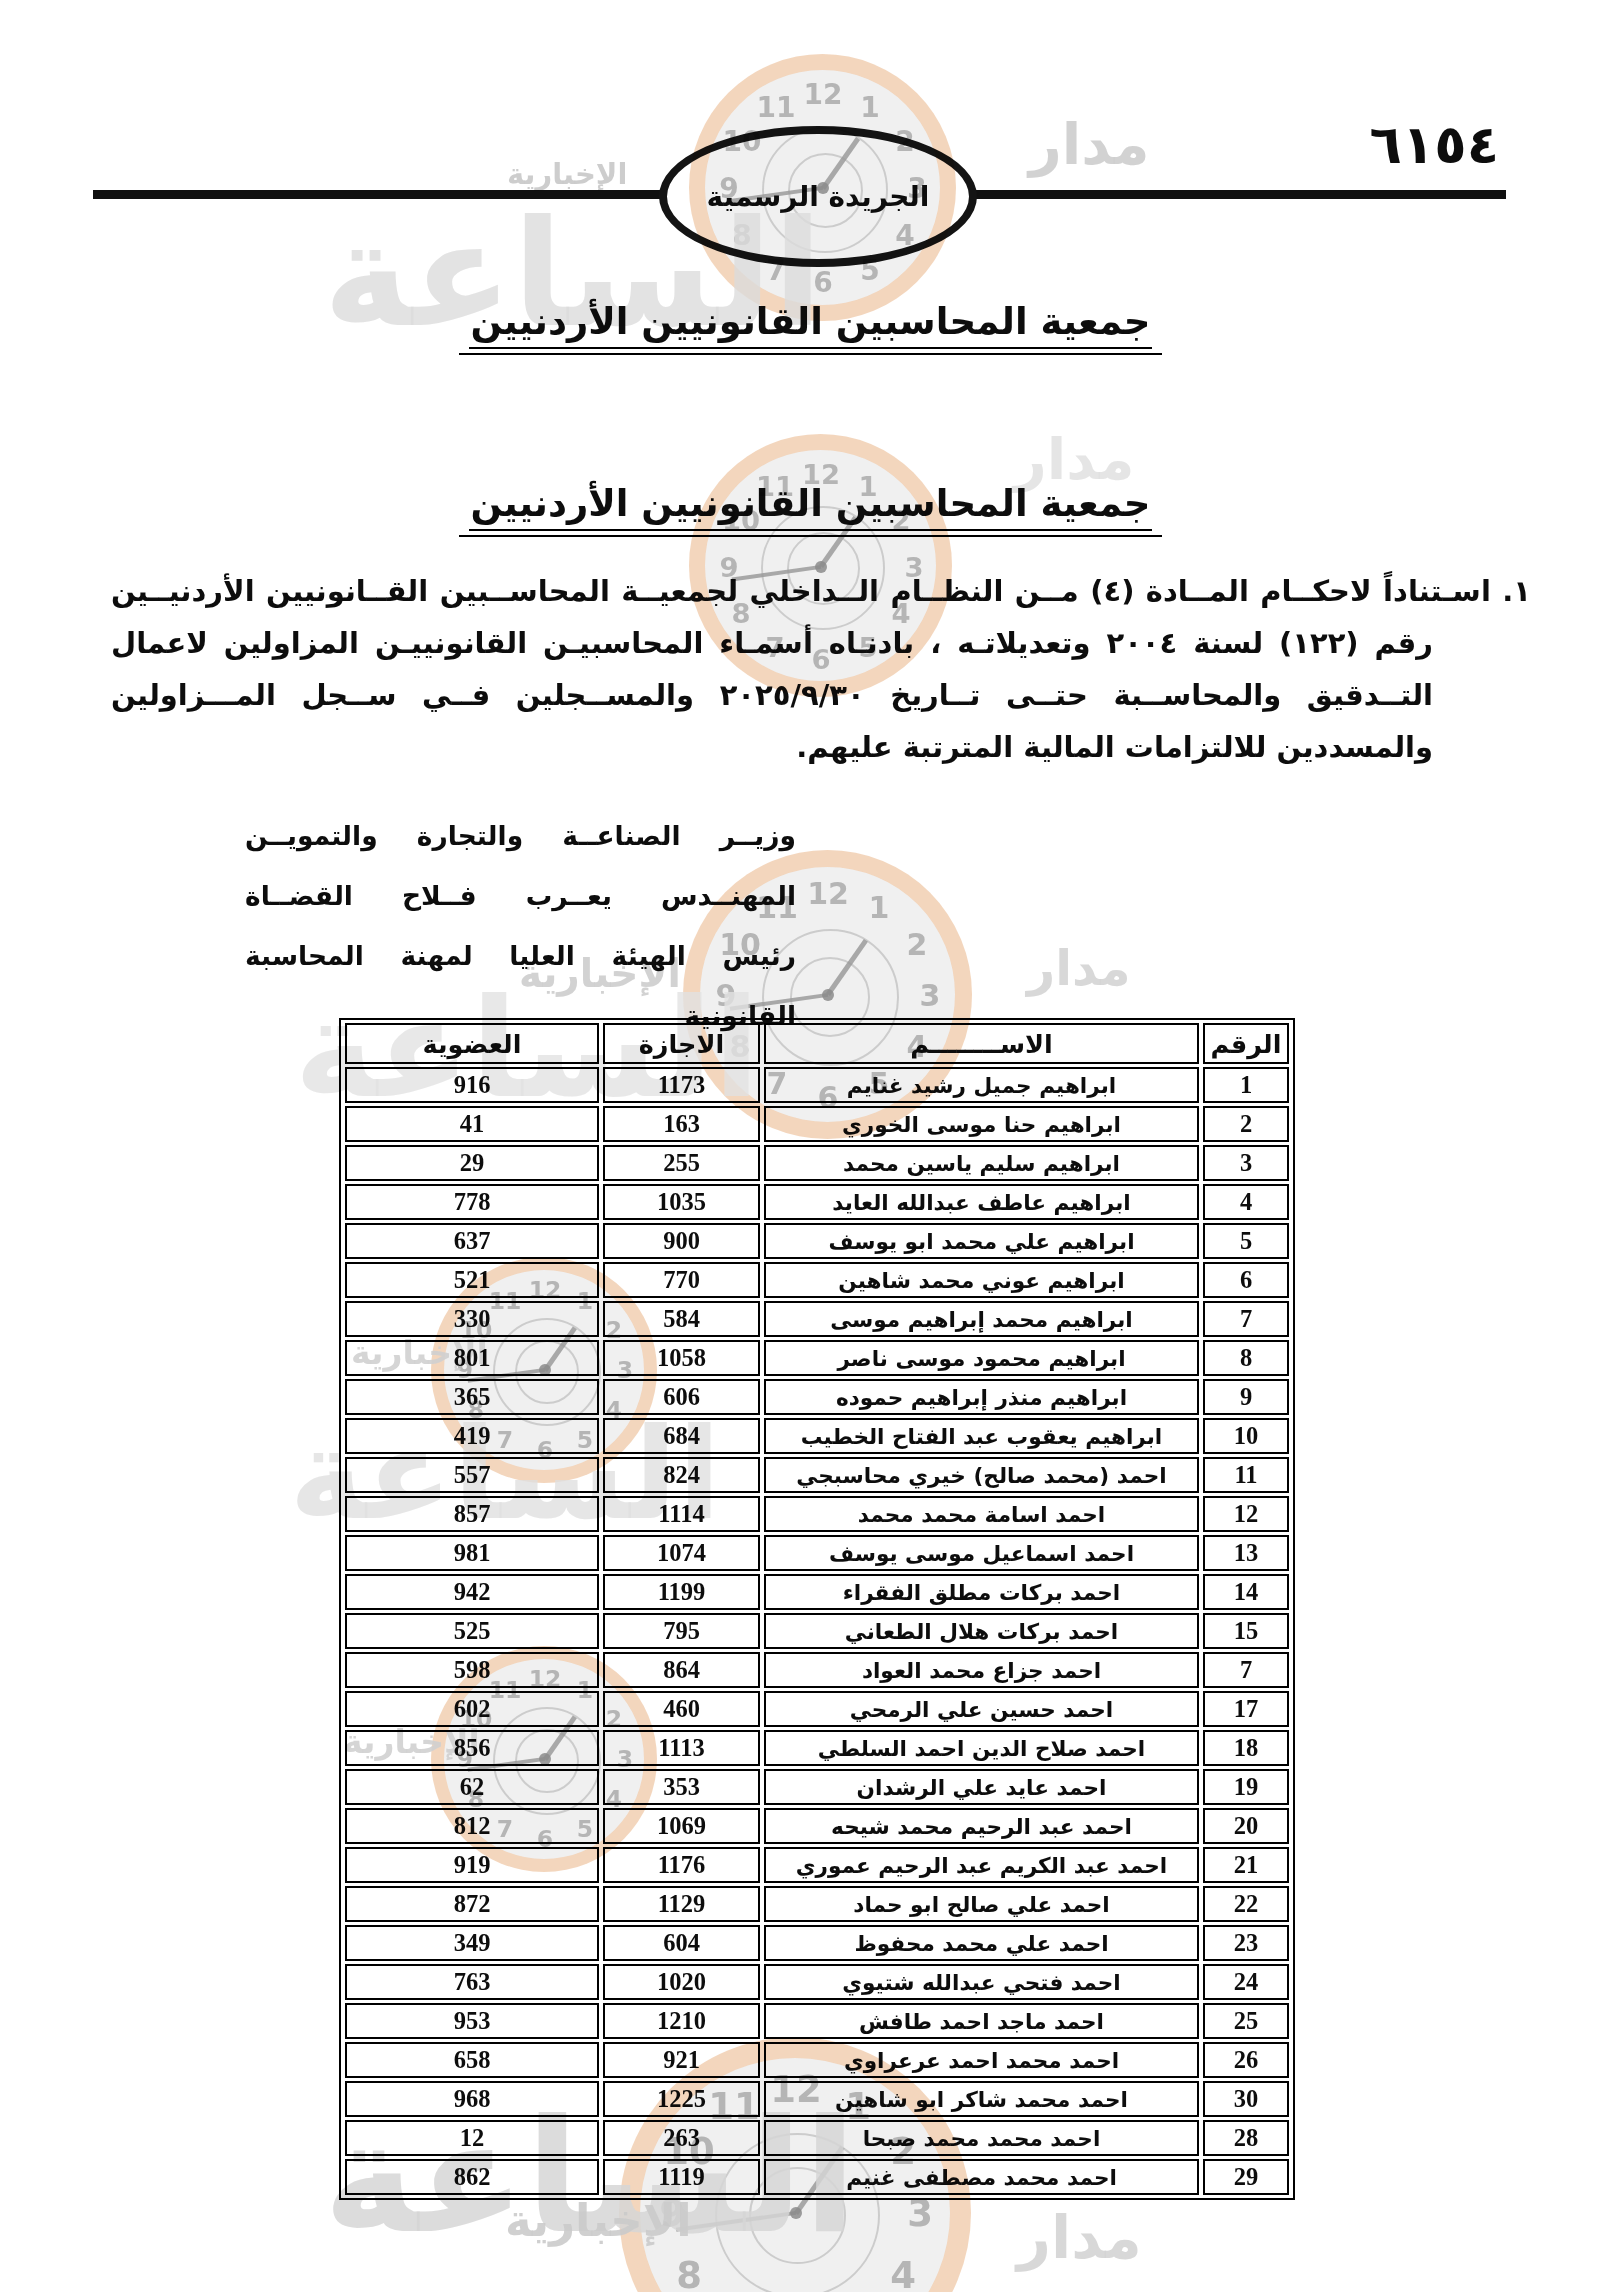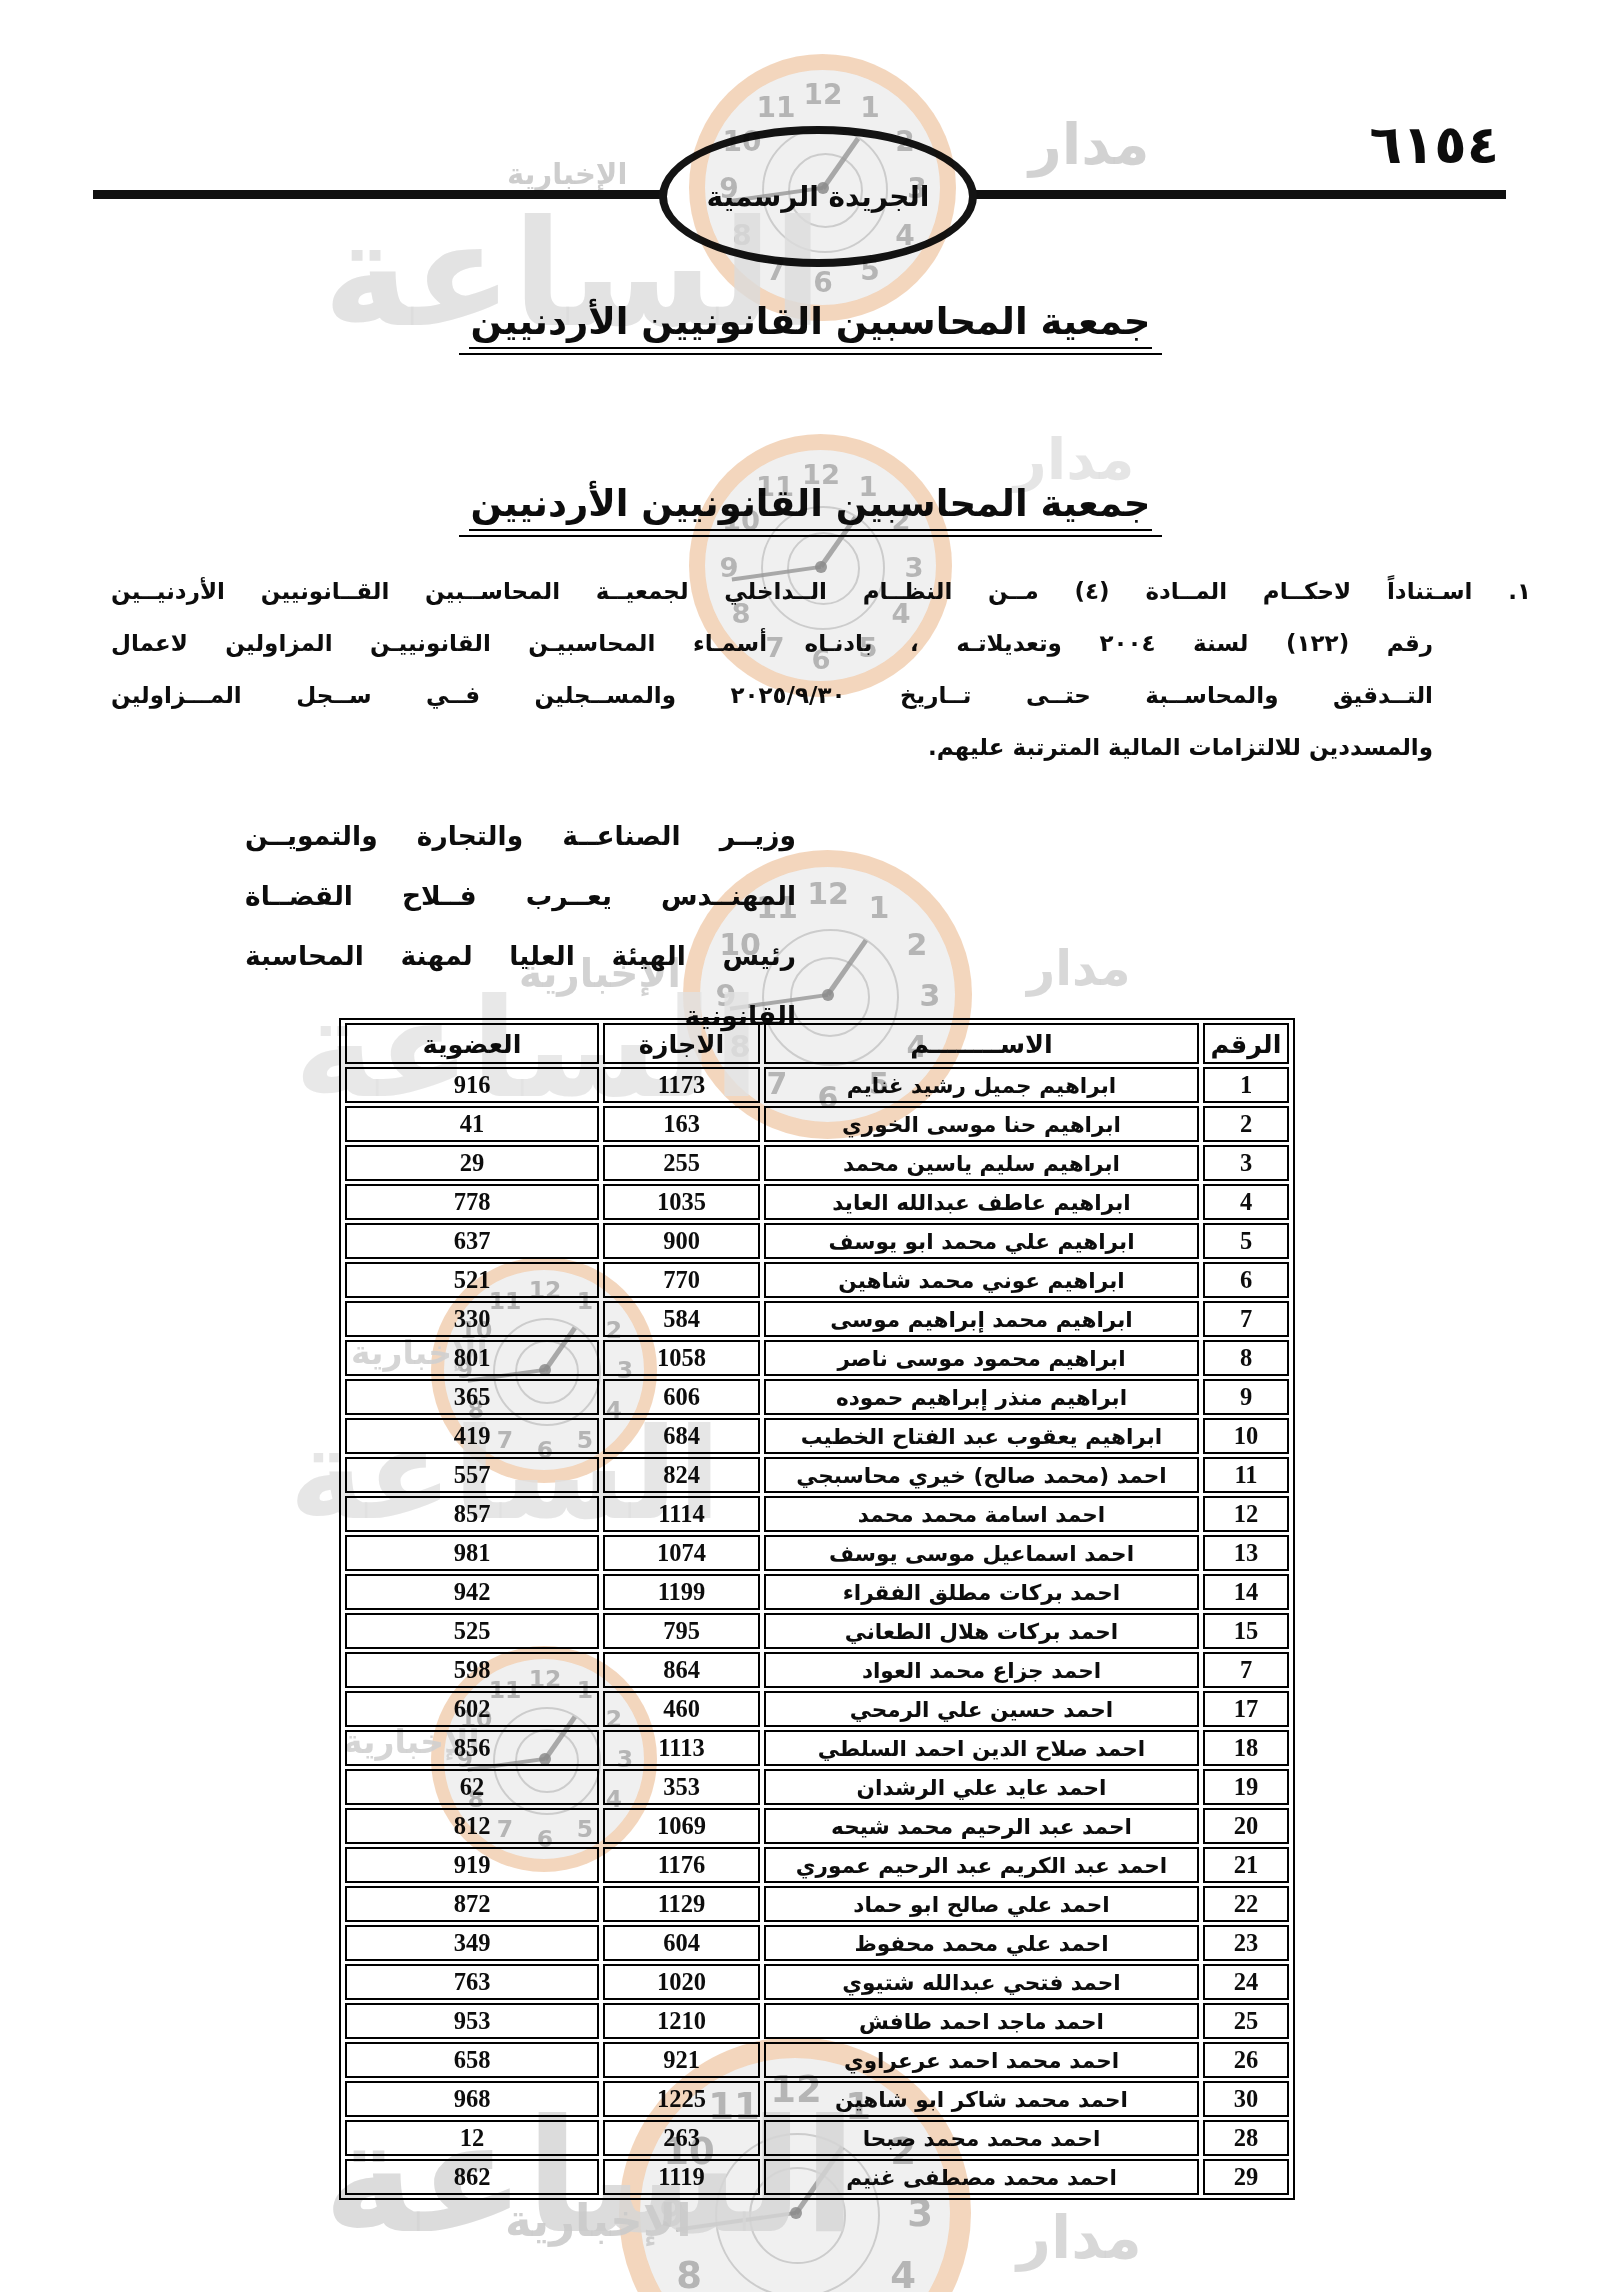--- a/index.html
+++ b/index.html
@@ -23,21 +23,21 @@
   .seal span{font-size:28px;font-weight:bold;}
 
   .h{position:absolute;left:0;width:100%;text-align:center;font-weight:bold;}
   .h1{top:300px;font-size:37px;}
   .h2{top:418px;font-size:31px;}
   .h3{top:482px;font-size:37px;}
   .dblu{display:inline-block;border-bottom:2.9px solid #000;padding:0 9.8px 3.9px;}
   .dblu>span{display:inline-block;border-bottom:2.9px solid #000;padding:0 2px 3.9px;}
 
   .intro{position:absolute;left:111px;right:90px;top:565px;direction:rtl;}
-  .iline{height:52px;line-height:52px;font-size:23px;font-weight:bold;white-space:normal;}
+  .iline{height:52px;line-height:52px;font-size:29px;font-weight:bold;white-space:normal;}
   .jl{text-align:justify;text-align-last:justify;}
   .iline.rest{padding-right:98px;}
   .iline.last{text-align:right;text-align-last:right;}
 
   .signature{position:absolute;left:245px;width:551px;top:806px;direction:rtl;}
   .sline{height:60px;line-height:60px;font-size:26.5px;font-weight:bold;
          text-align:justify;text-align-last:justify;}
 
   table.registry{
     position:absolute;left:339px;top:1018px;width:948px;direction:rtl;

